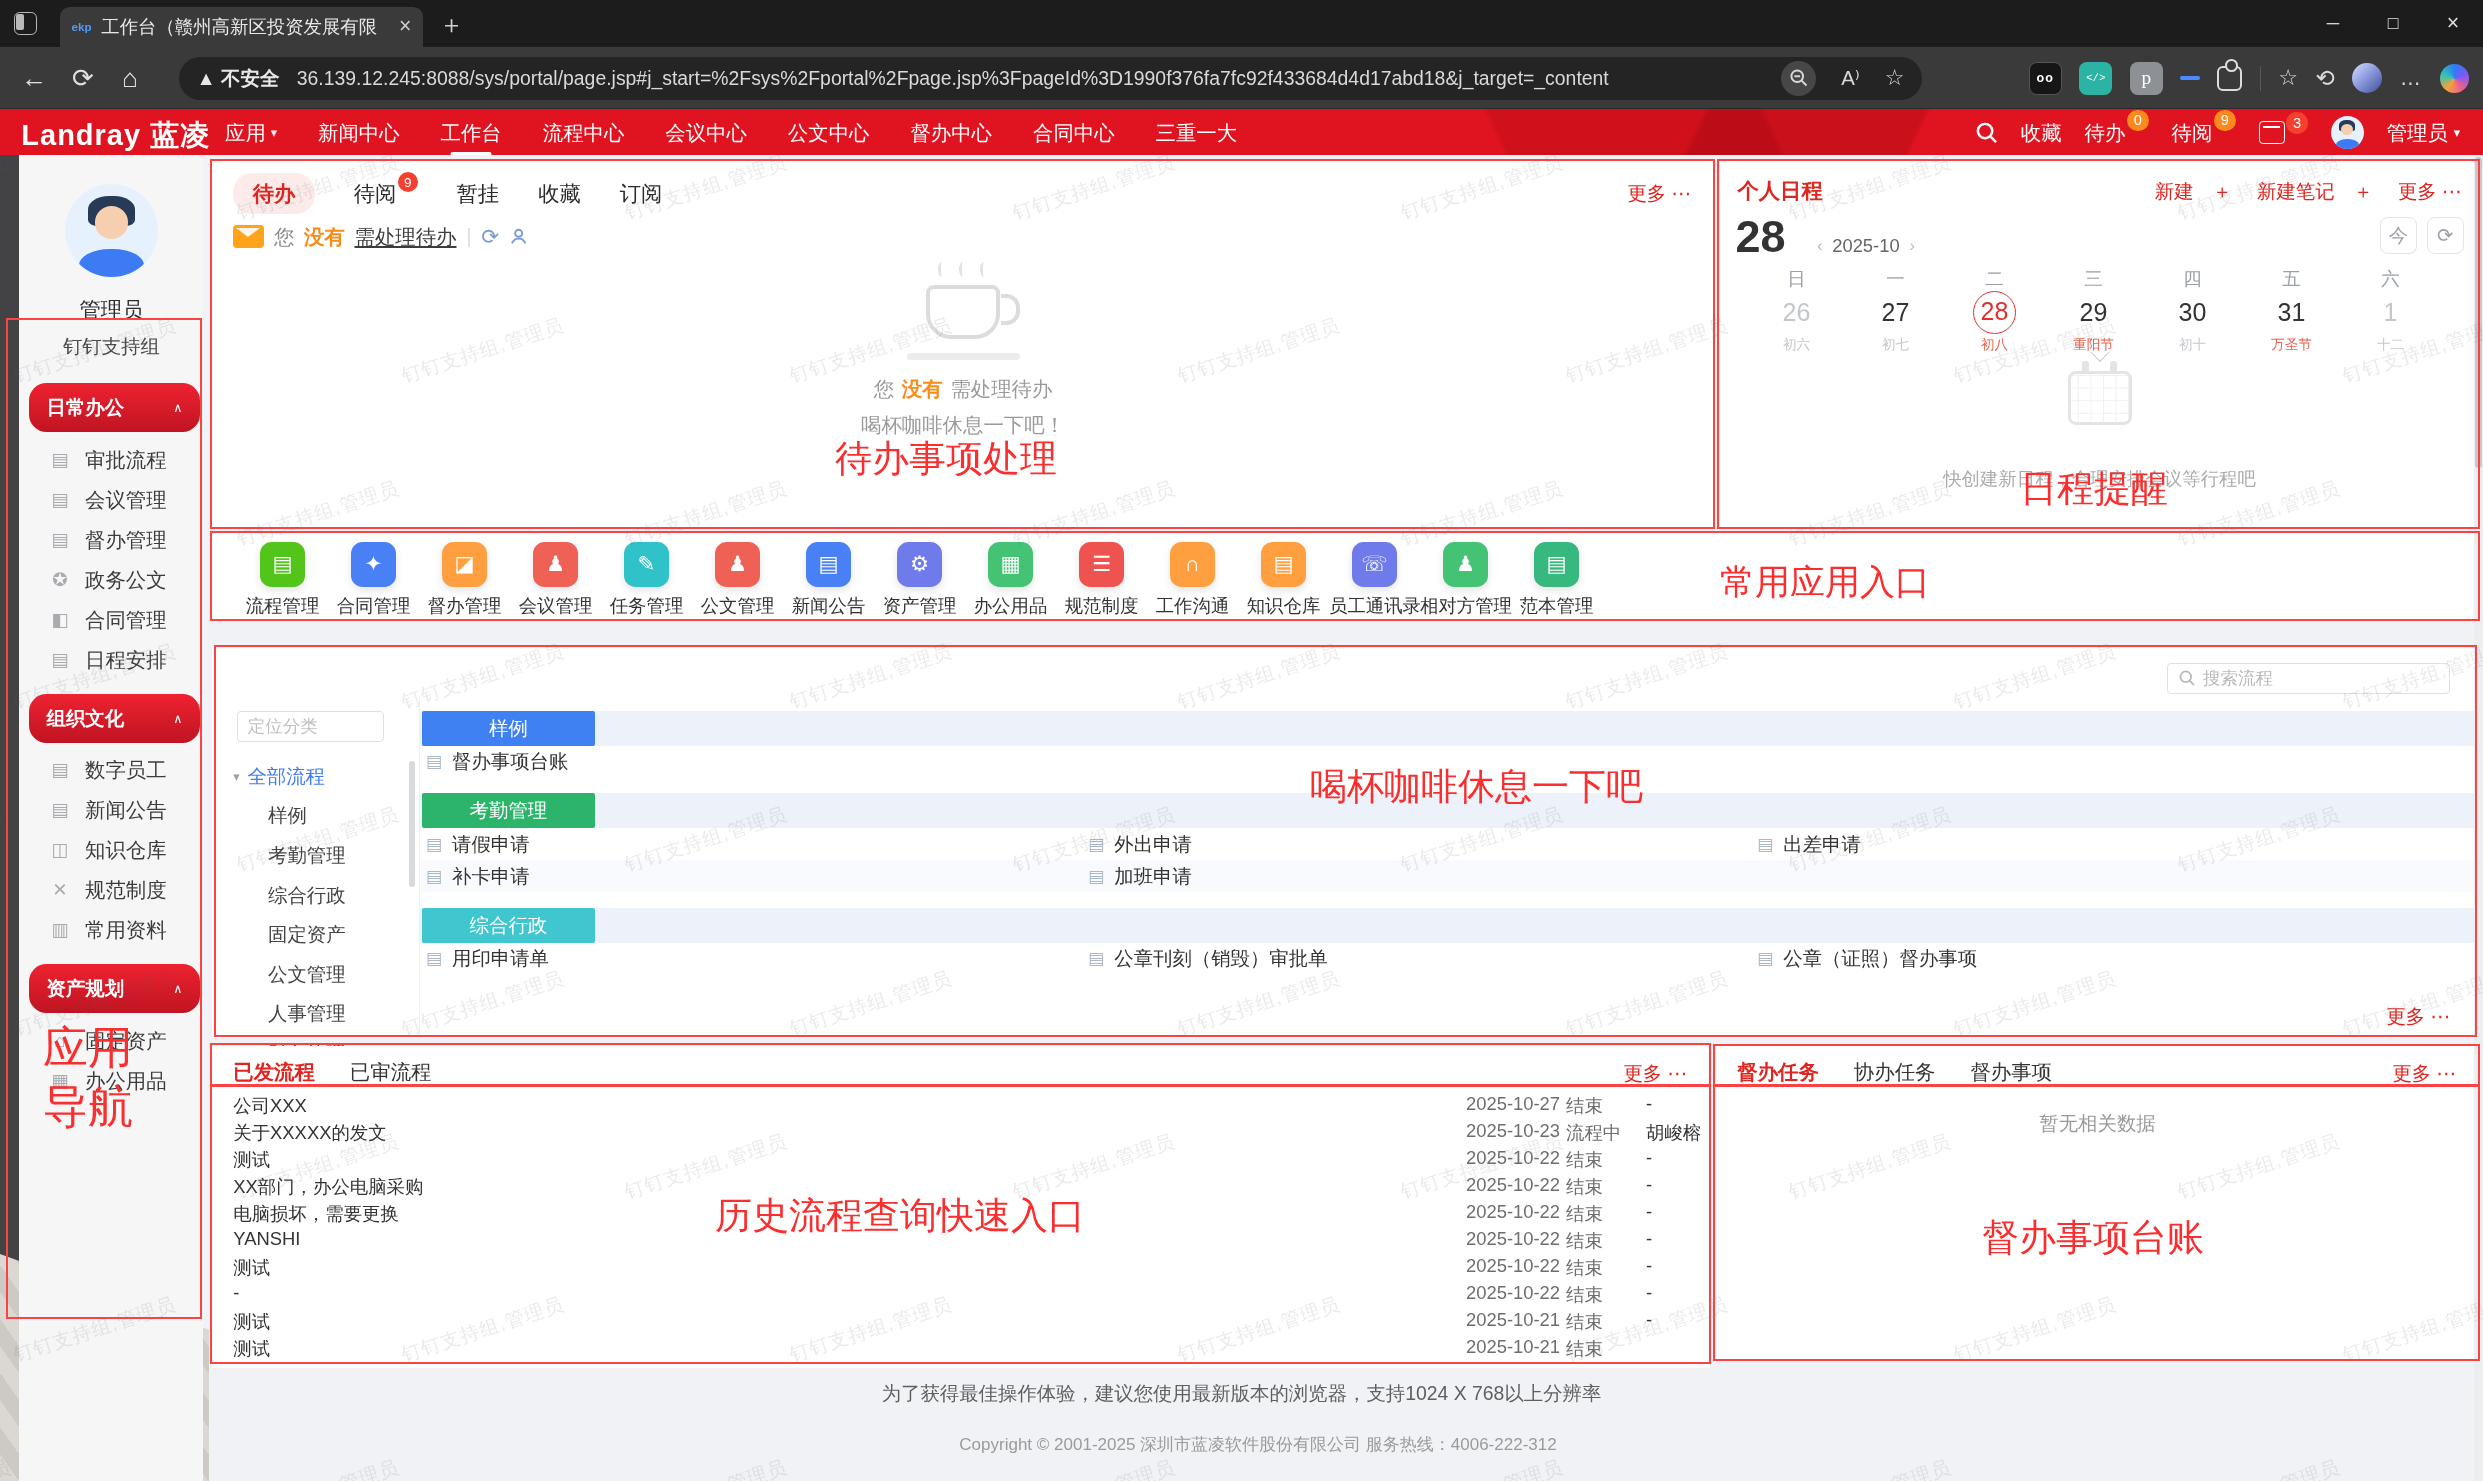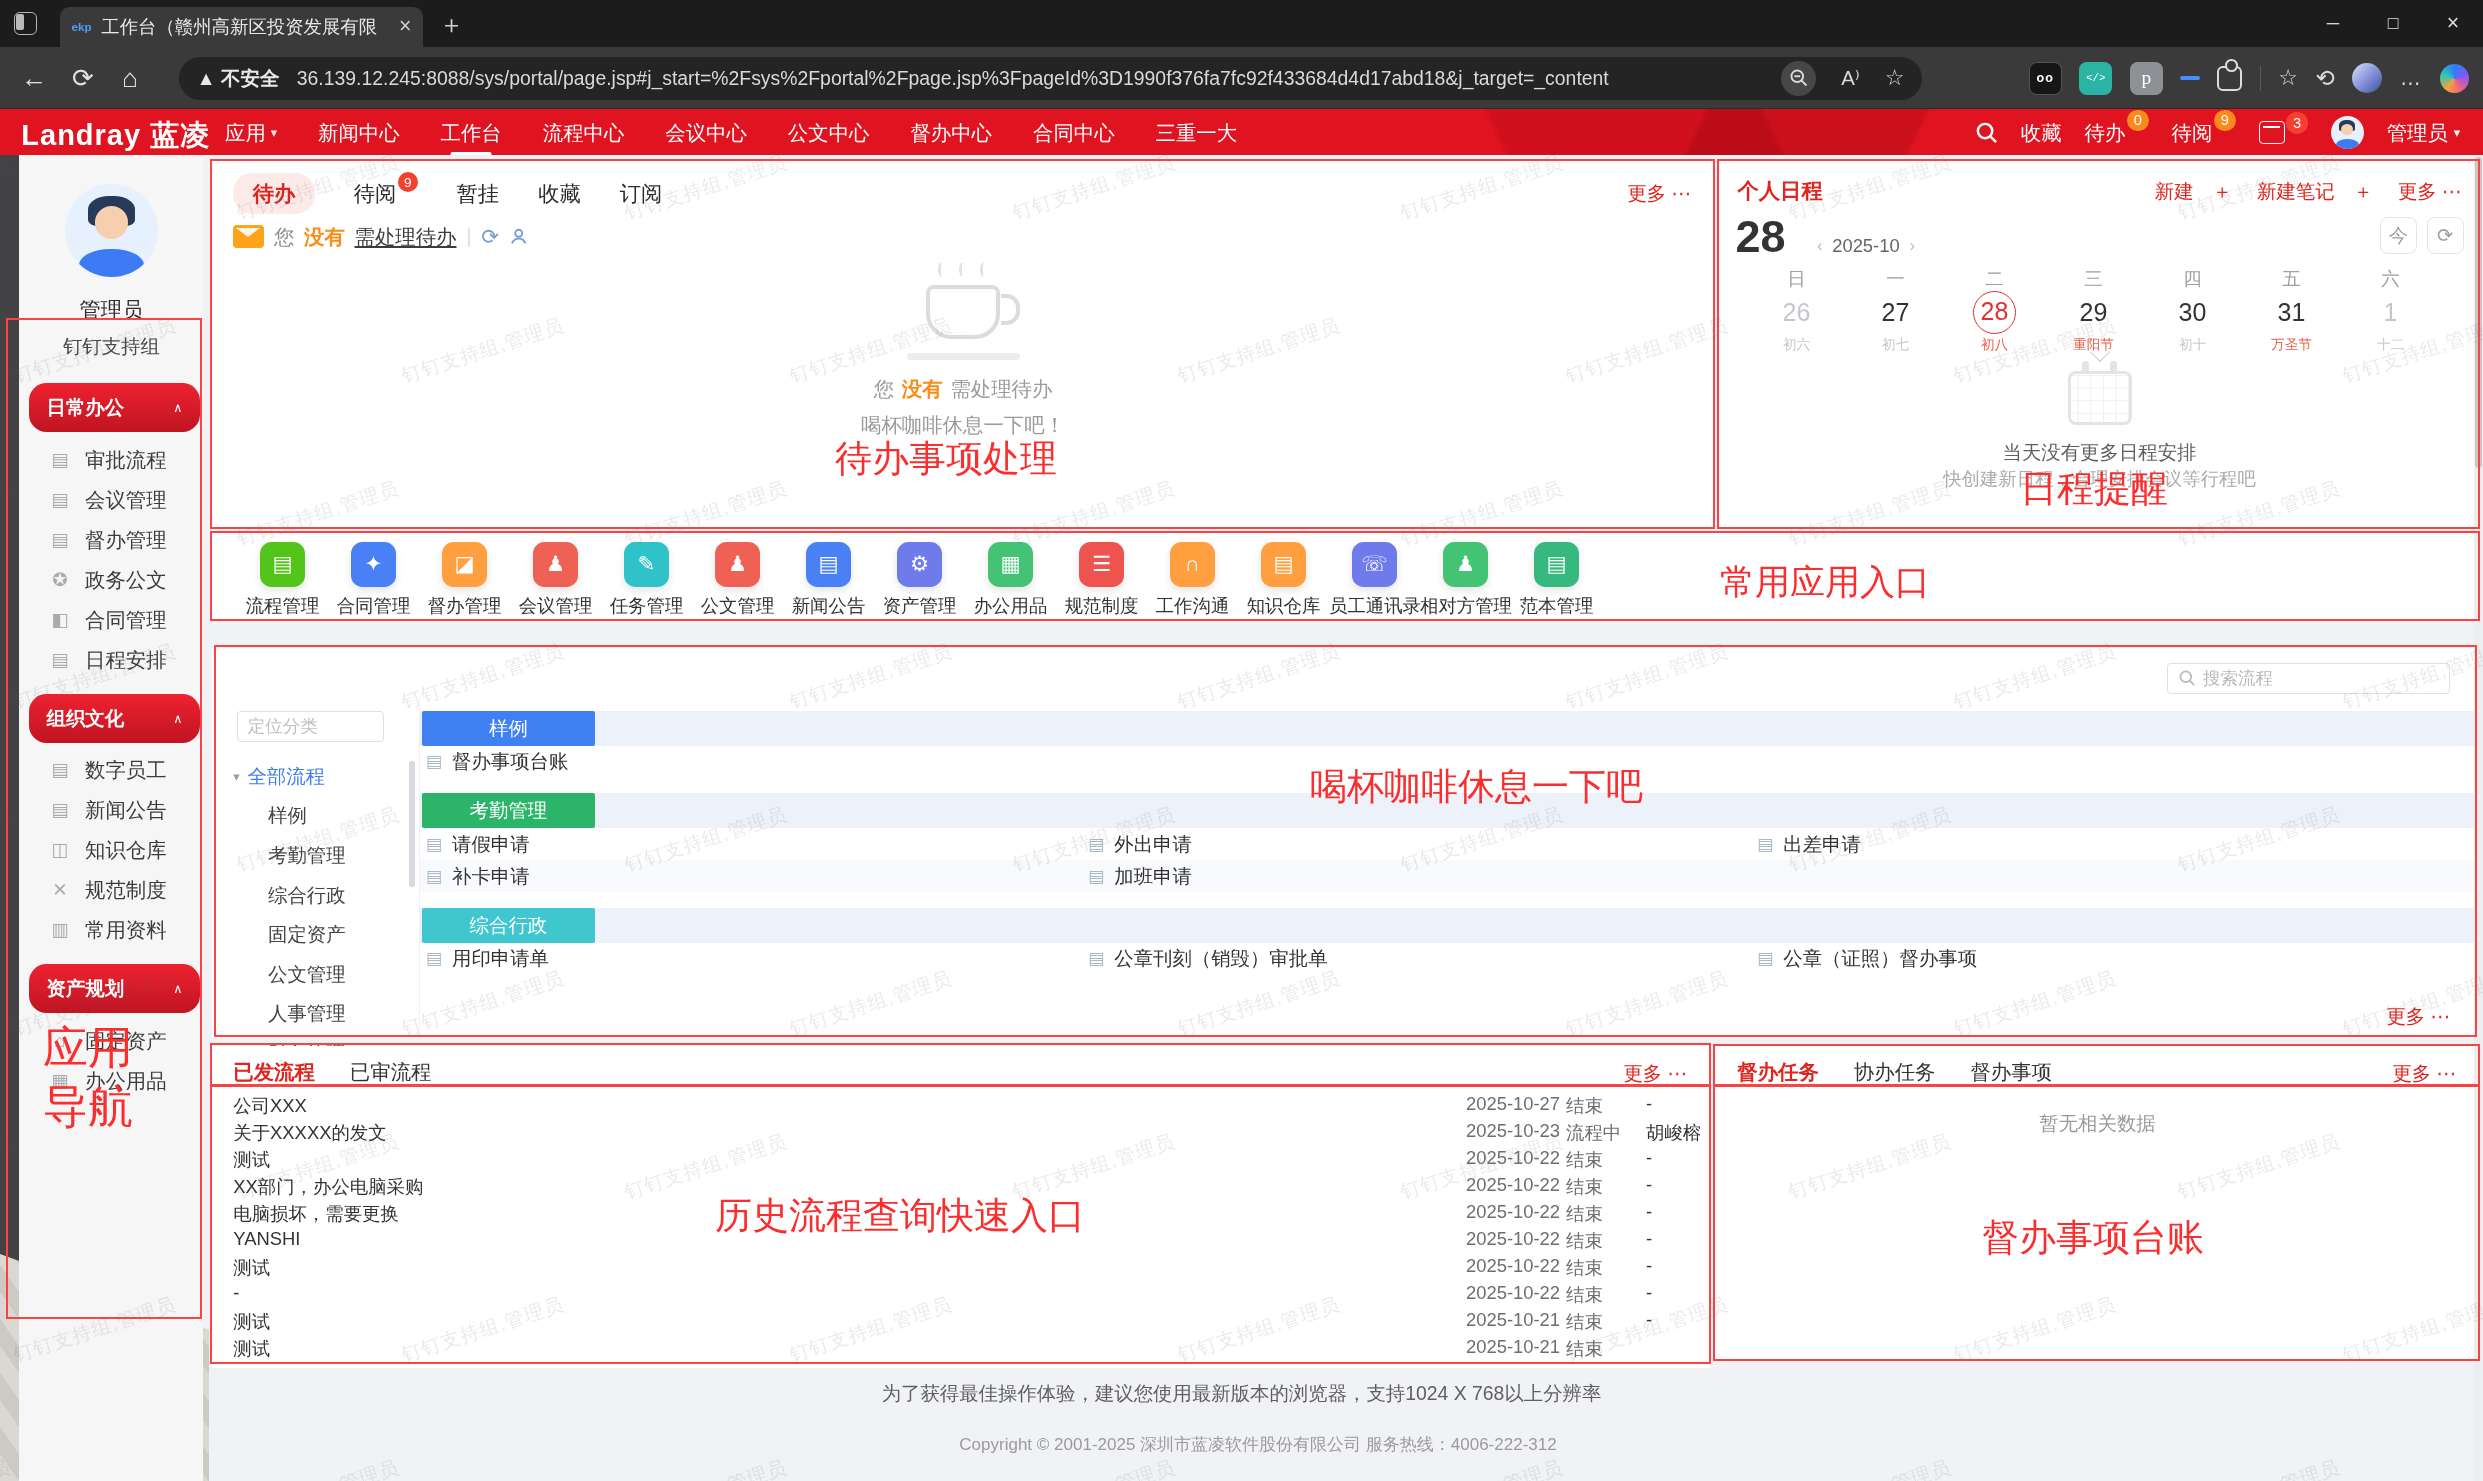--- a/index.html
+++ b/index.html
@@ -478,21 +478,20 @@
           <div class="dy dim"><div class="num">26</div><div class="lunar">初六</div></div>
           <div class="dy"><div class="num">27</div><div class="lunar">初七</div></div>
           <div class="dy sel"><div class="num">28</div><div class="lunar red">初八</div></div>
           <div class="dy"><div class="num">29</div><div class="lunar red">重阳节</div></div>
           <div class="dy"><div class="num">30</div><div class="lunar">初十</div></div>
           <div class="dy"><div class="num">31</div><div class="lunar red">万圣节</div></div>
           <div class="dy dim"><div class="num">1</div><div class="lunar">十二</div></div>
         </div>
       <span class="chev"></span>
       <div class="cal-empty-ic"></div>
-      <div class="ce1">当天没有更多日程安排</div>
       <div class="ce2">快创建新日程，合理安排会议等行程吧</div>
     </div>
 
     <div class="panel p-apps">
       <div id="apps-row">
           <div class="app">
             <div class="app-ic" style="background: rgb(82, 196, 26);">▤</div>
             <div class="app-lb">流程管理</div>
           </div>
           <div class="app">

